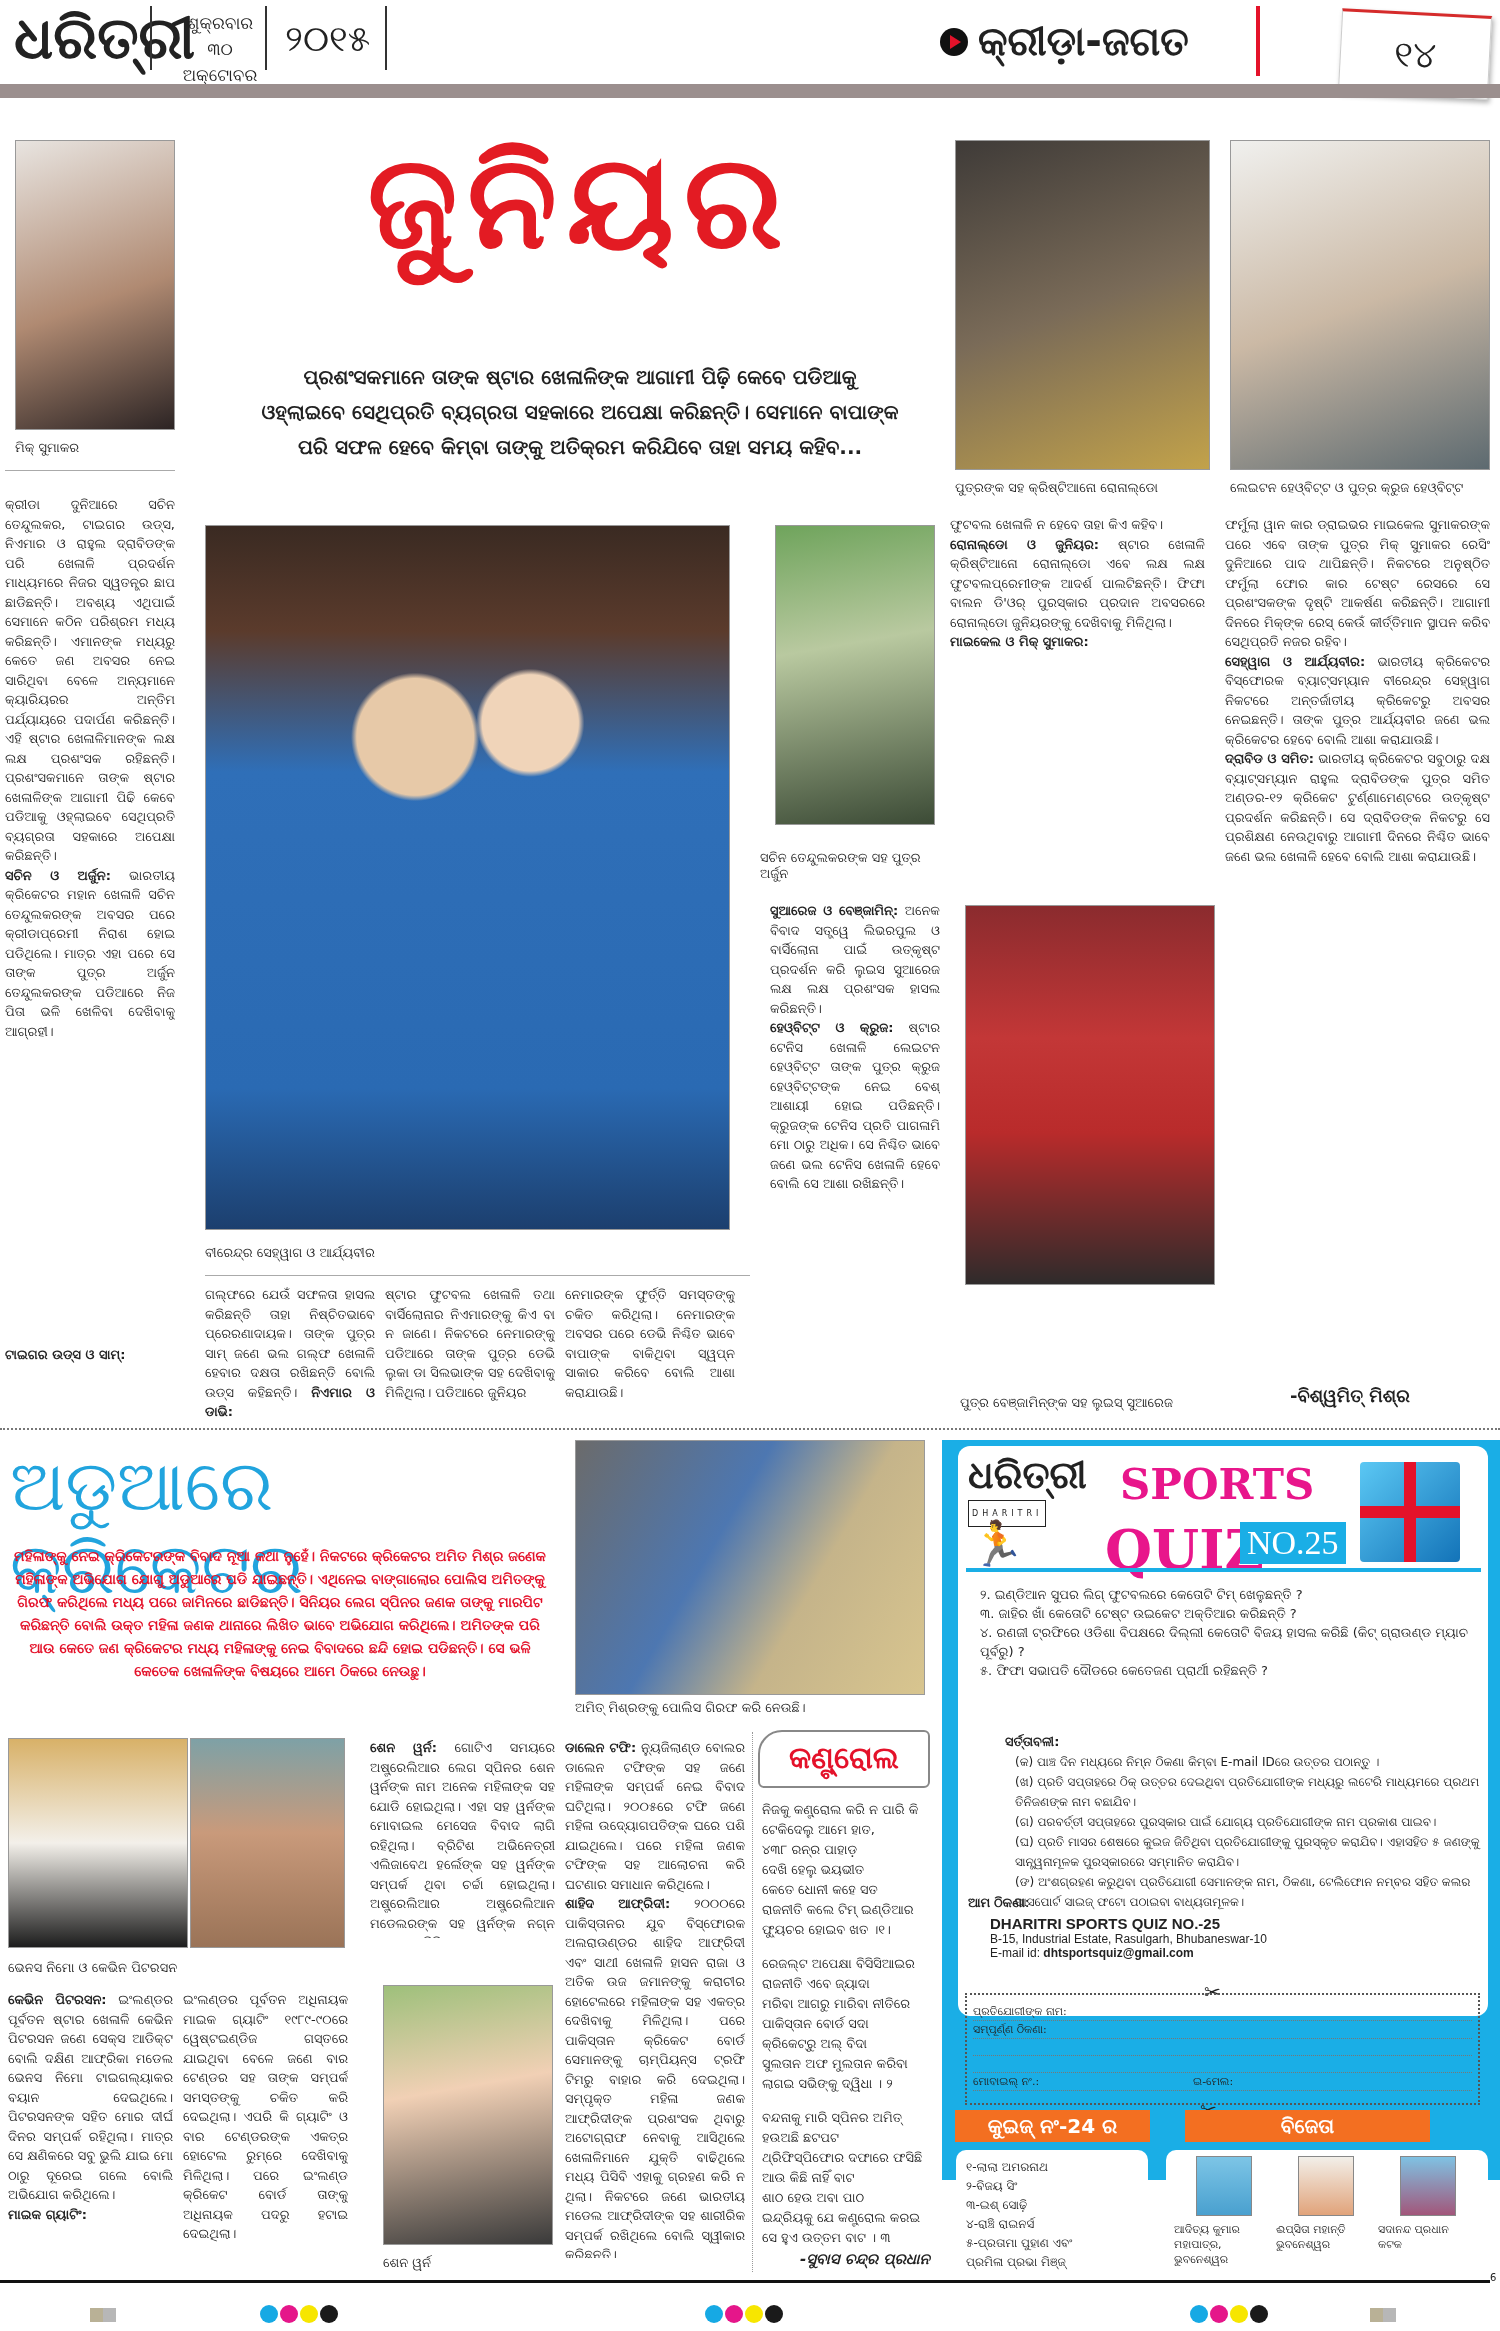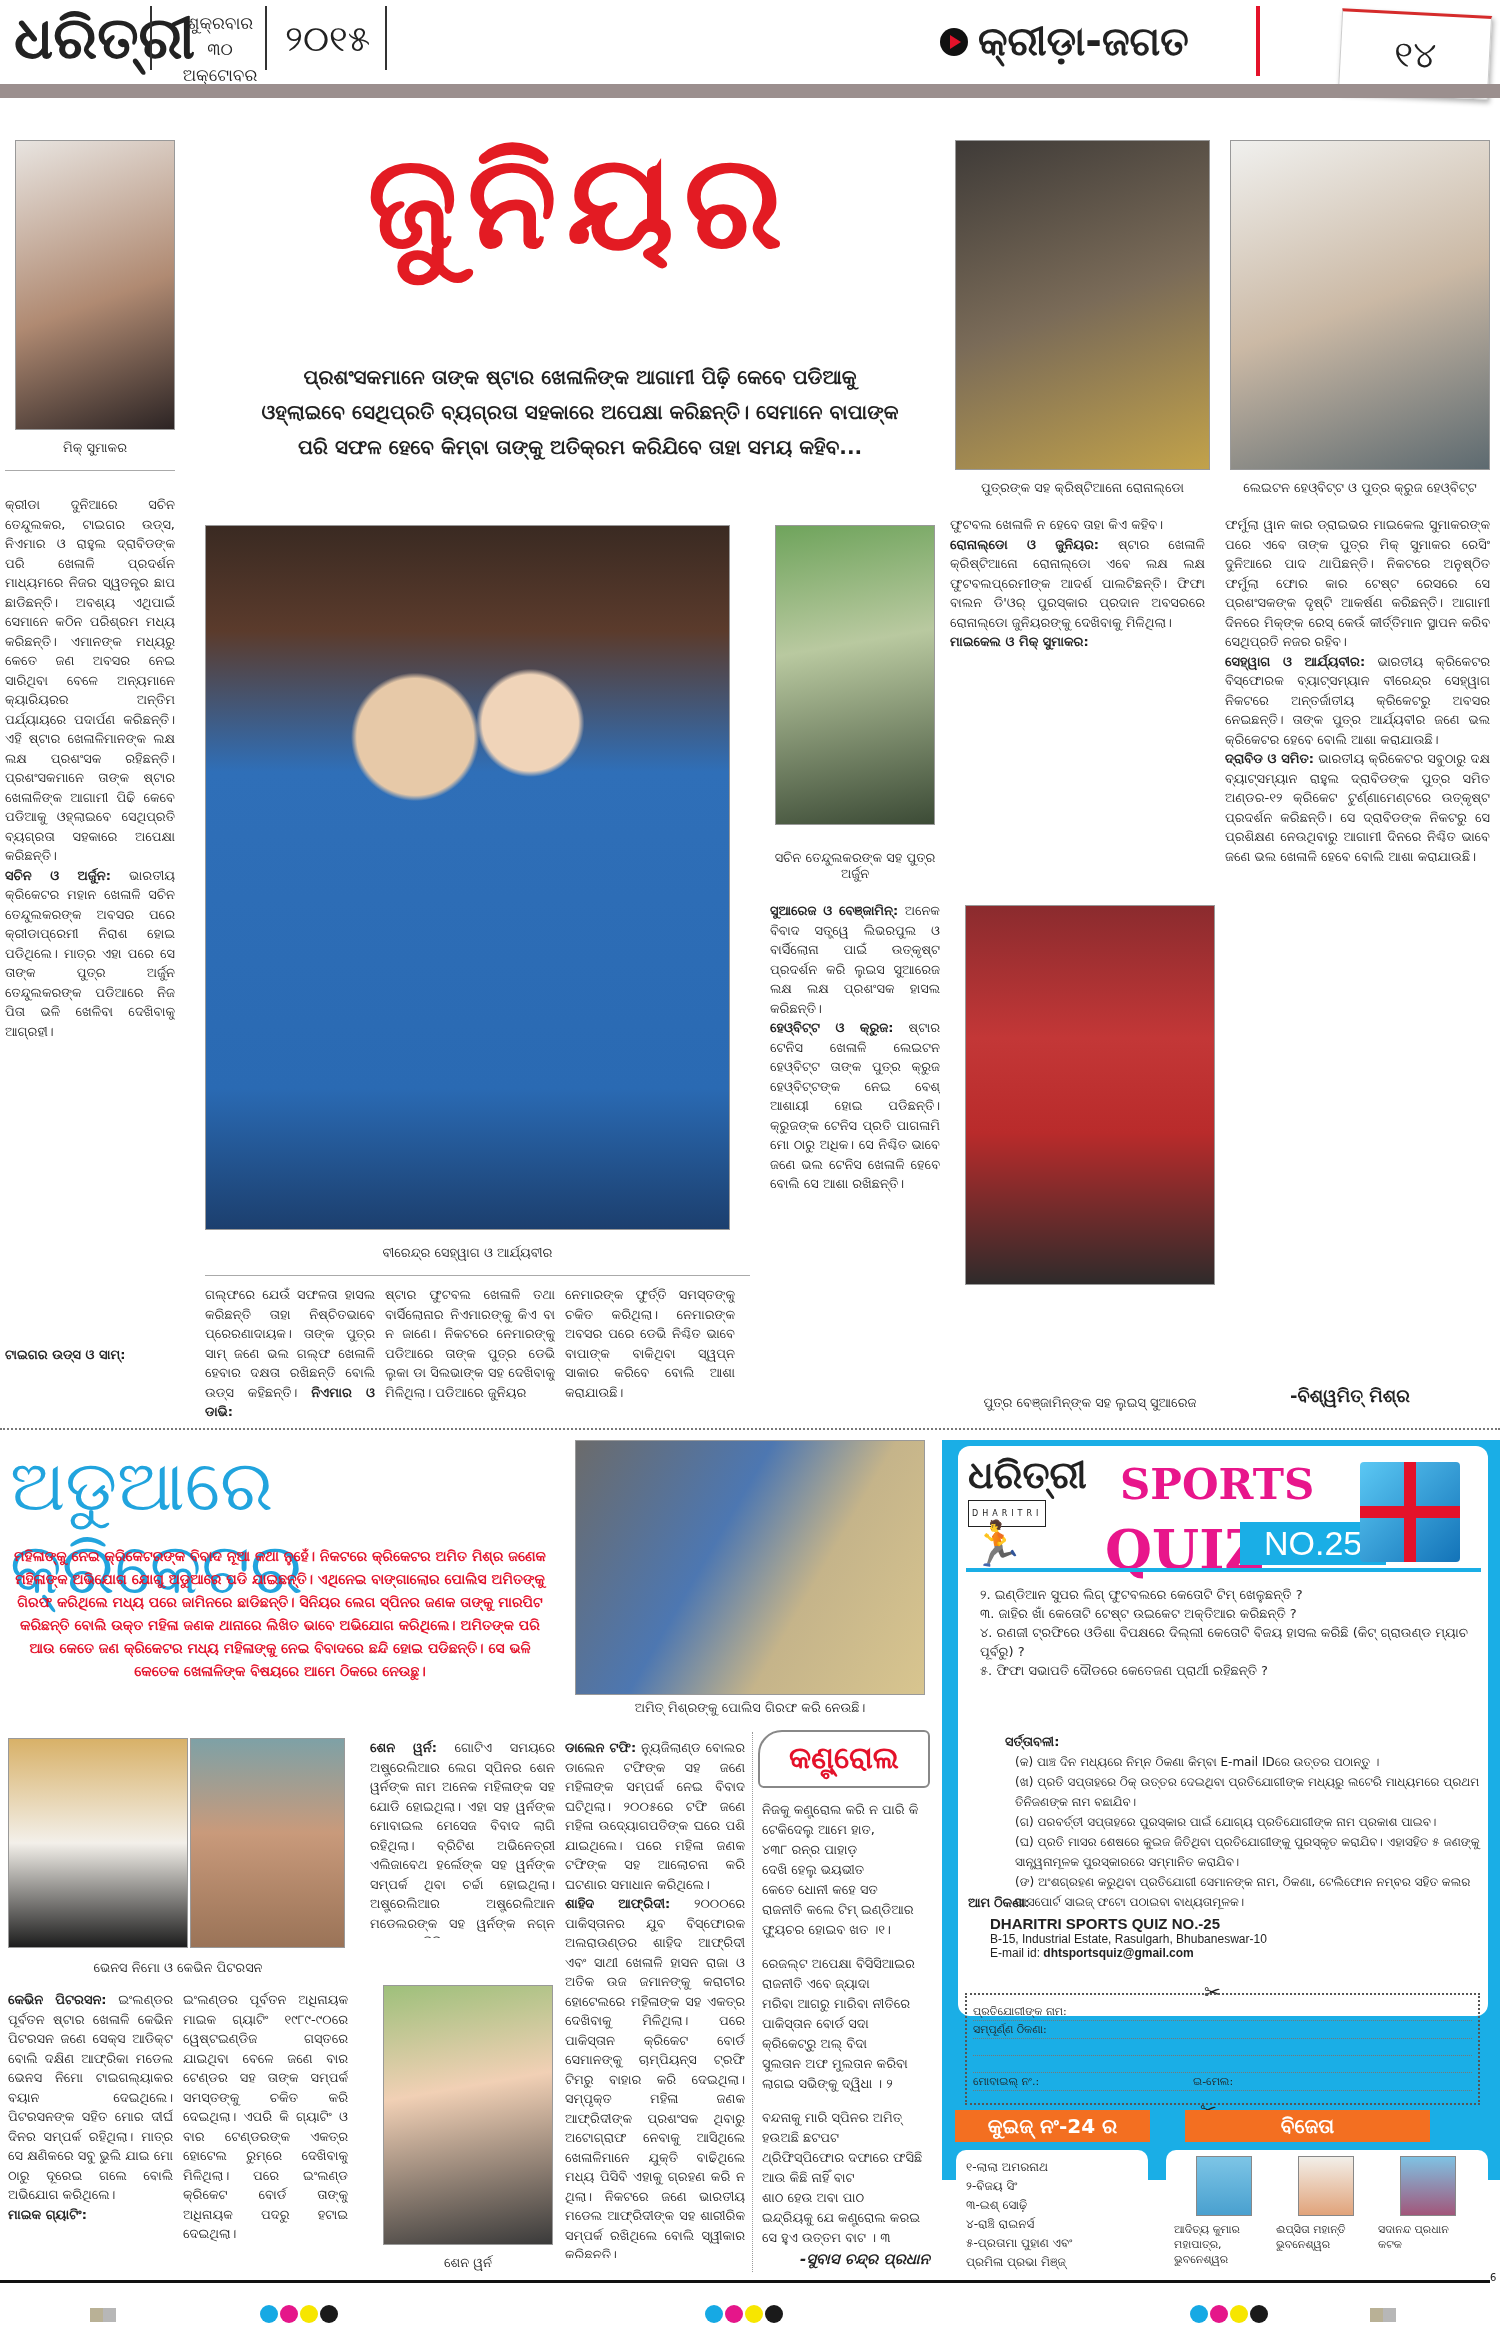--- a/index.html
+++ b/index.html
@@ -12,33 +12,33 @@
   .year { left: 285px; top: 18px; font-size: 36px; }
   .grey-bar { left: 0; top: 84px; width: 1500px; height: 14px; background: #9b8f8e; }
   .section { left: 940px; top: 18px; font-size: 40px; font-weight: bold; color: #222; display: flex; align-items: center; gap: 10px; }
   .play-dot { width: 28px; height: 28px; border-radius: 50%; background: #111; position: relative; }
   .play-dot::after { content: ""; position: absolute; left: 10px; top: 7px; border-left: 11px solid #e4122a; border-top: 7px solid transparent; border-bottom: 7px solid transparent; }
   .red-sep { left: 1256px; top: 6px; width: 4px; height: 70px; background: #e4122a; }
   .page-tab { left: 1340px; top: 12px; width: 150px; height: 84px; background: #fff; border: 1px solid #ccc; transform: rotate(3deg); box-shadow: 2px 3px 5px rgba(0,0,0,0.3); border-top: 3px solid #d52b2b; display: flex; align-items: center; justify-content: center; font-size: 36px; }
   .headline1 { left: 230px; top: 125px; width: 700px; text-align: center; font-family: "DejaVu Serif", serif; font-size: 130px; font-weight: bold; color: #e31b23; letter-spacing: 10px; }
   .deck { left: 260px; top: 360px; width: 640px; text-align: center; font-size: 20px; font-weight: bold; line-height: 35px; }
   .photo { background: linear-gradient(135deg,#6e7b8a,#c7b7a0); border: 1px solid #999; overflow: hidden; }
-  .caption { font-size: 13px; text-align: center; color: #222; }
+  .caption { font-size: 13px; text-align: left; color: #222; }
   .col-text { font-size: 13px; line-height: 19.5px; text-align: justify; color: #222; }
   .col-text b { font-weight: bold; }
   .hr { height: 2px; background: #aaa; }
   .dotted { border-top: 2px dotted #777; }
   .headline2 { left: 10px; top: 1445px; width: 540px; font-size: 70px; color: #21a4de; font-weight: normal; }
   .deck2 { left: 10px; top: 1545px; width: 540px; font-size: 14px; line-height: 23px; color: #e4122a; text-align: center; font-weight: bold; }
   .control-box { left: 758px; top: 1730px; width: 172px; height: 58px; border: 2px solid #888; border-radius: 24px 6px 6px 6px; text-align: center; font-size: 30px; font-weight: bold; color: #e4122a; padding-top: 8px; }
   .quiz { left: 942px; top: 1440px; width: 558px; height: 740px; background: #1aaee6; }
   .quiz-inner { left: 958px; top: 1446px; width: 530px; height: 570px; background: #fff; border-radius: 12px; }
   .sports { left: 1120px; top: 1460px; font-family: "DejaVu Serif", serif; font-size: 42px; font-weight: bold; color: #e8168b; }
   .quiz-title { left: 1105px; top: 1518px; font-family: "DejaVu Serif", serif; font-size: 54px; font-weight: bold; color: #e8168b; }
-  .quiz-no { left: 1240px; top: 1522px; background: #1aaee6; color: #fff; font-size: 34px; padding: 2px 24px; font-family: Liberation Sans, sans-serif; }
+  .quiz-no { left: 1240px; top: 1522px; background: #1aaee6; color: #fff; font-size: 34px; padding: 2px 7px; font-family: Liberation Serif, serif; }
   .gift { left: 1360px; top: 1462px; width: 100px; height: 100px; background: linear-gradient(135deg,#5bc8f4,#1373b8); border-radius: 4px; }
   .gift::before { content: ""; position: absolute; left: 44px; top: 0; width: 12px; height: 100%; background: #e4122a; }
   .gift::after { content: ""; position: absolute; left: 0; top: 44px; width: 100%; height: 12px; background: #e4122a; }
   .quiz-rule { left: 966px; top: 1568px; width: 515px; height: 4px; background: #1aaee6; }
   .questions { left: 980px; top: 1585px; width: 500px; font-size: 13px; line-height: 19px; }
   .rules { left: 1005px; top: 1732px; width: 512px; font-size: 12px; line-height: 20px; }
   .address { left: 968px; top: 1895px; width: 500px; font-family: "Liberation Sans", sans-serif; }
   .form { left: 965px; top: 1993px; width: 515px; height: 112px; border: 2px dotted #555; font-size: 11px; padding: 8px 6px; line-height: 17px; }
   .orange { background: #f36f21; color: #fff; font-weight: bold; text-align: center; }
   .ans-box { left: 956px; top: 2150px; width: 192px; height: 124px; background: #fff; border-radius: 10px; font-size: 12px; line-height: 19px; padding: 8px 10px; }

